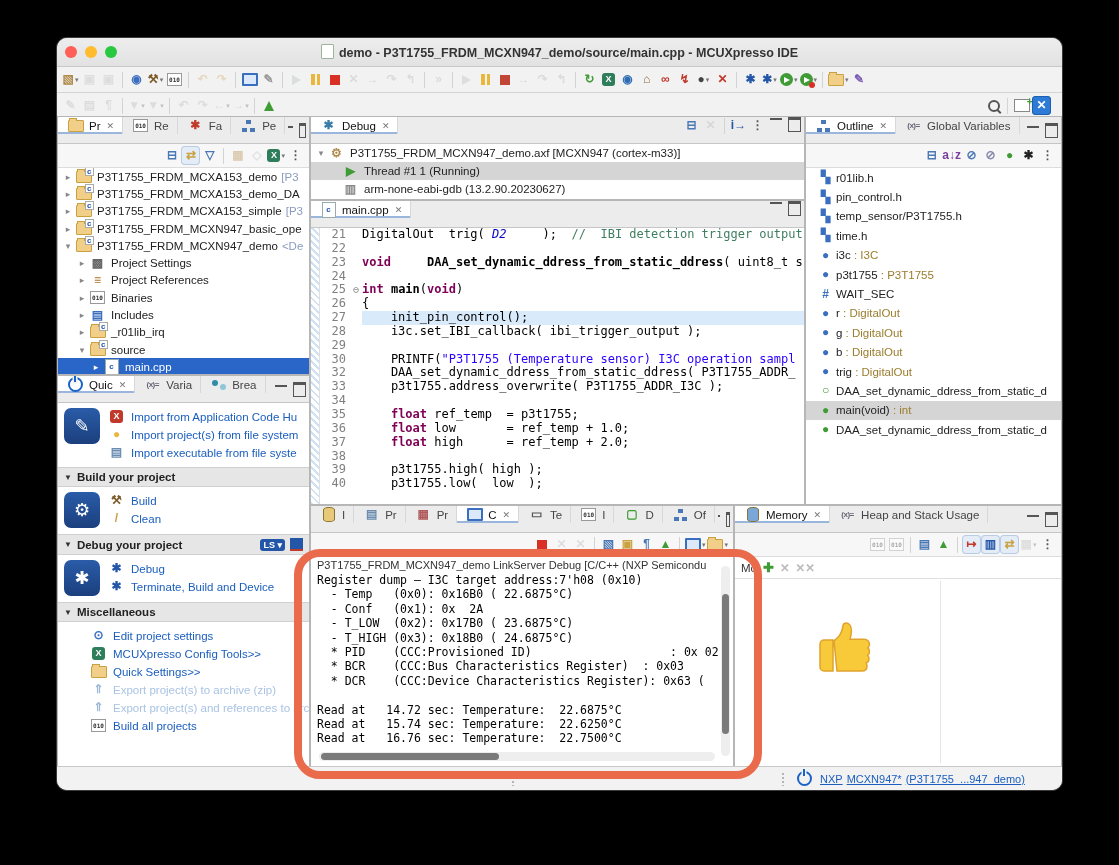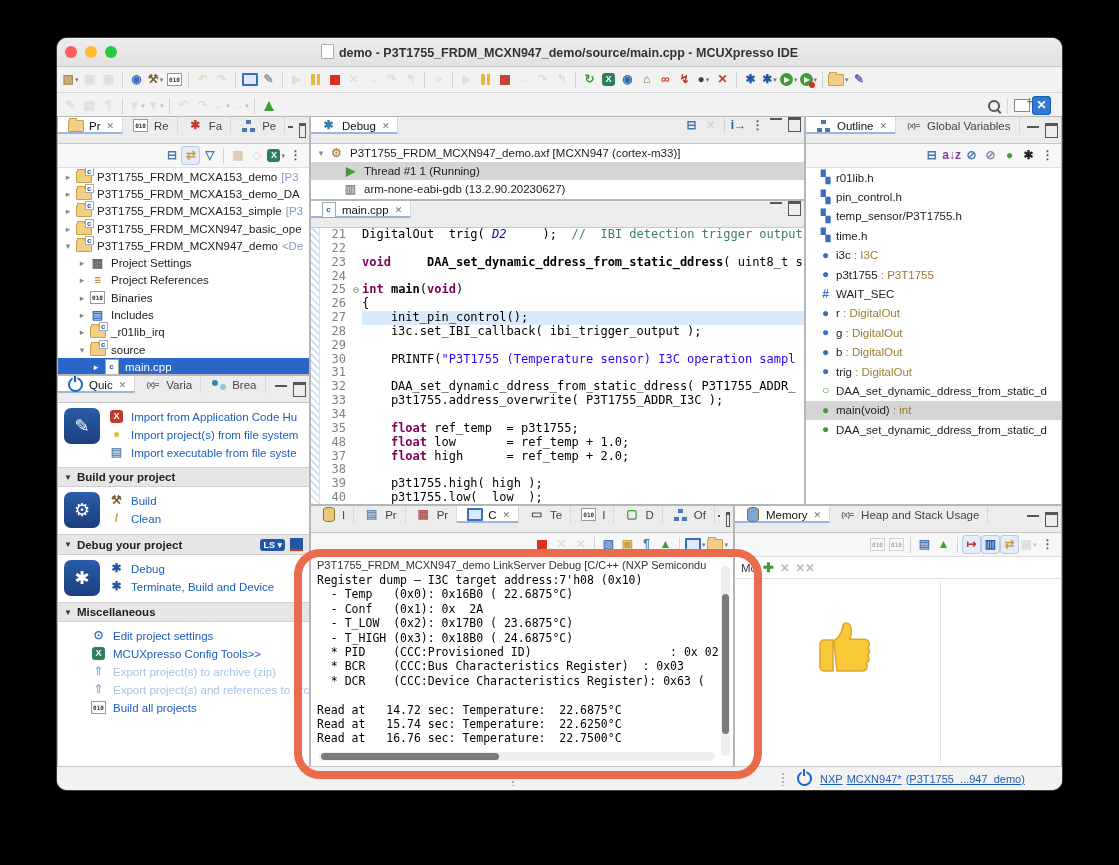--- a/index.html
+++ b/index.html
@@ -624,20 +624,26 @@
                 <span style="color:#3a6fbf;font-weight:bold;">⊙</span>
               </span>
               <a>Edit project settings</a>
             </div>
             <div class="qlink">
               <span class="ic">
                 <span class="sh-xbox" style="background:#2e7d5b">X</span>
               </span>
               <a>MCUXpresso Config Tools&gt;&gt;</a>
             </div>
+            <div class="qlink">
+              <span class="ic">
+                <span class="sh-folder"></span>
+              </span>
+              <a>Quick Settings&gt;&gt;</a>
+            </div>
             <div class="qlink dis">
               <span class="ic">
                 <span style="color:#9db8d6;font-weight:bold;">⇑</span>
               </span>
               <a>Export project(s) to archive (zip)</a>
             </div>
             <div class="qlink dis">
               <span class="ic">
                 <span style="color:#9db8d6;font-weight:bold;">⇑</span>
               </span>
@@ -730,26 +736,25 @@
           <div class="cline"><span class="gut">21</span><span class="fold"></span><span class="codetxt"><span class="tk-p">DigitalOut  trig( </span><span class="tk-v">D2</span><span class="tk-p">     );  </span><span class="tk-c">//  IBI detection trigger output</span></span></div>
           <div class="cline"><span class="gut">22</span><span class="fold"></span><span class="codetxt"></span></div>
           <div class="cline"><span class="gut">23</span><span class="fold"></span><span class="codetxt"><span class="tk-k">void</span><span class="tk-p">     </span><span class="tk-f">DAA_set_dynamic_ddress_from_static_ddress</span><span class="tk-p">( uint8_t s</span></span></div>
           <div class="cline"><span class="gut">24</span><span class="fold"></span><span class="codetxt"></span></div>
           <div class="cline"><span class="gut">25</span><span class="fold">⊖</span><span class="codetxt"><span class="tk-k">int</span><span class="tk-p"> </span><span class="tk-f">main</span><span class="tk-p">(</span><span class="tk-k">void</span><span class="tk-p">)</span></span></div>
           <div class="cline"><span class="gut">26</span><span class="fold"></span><span class="codetxt"><span class="tk-p">{</span></span></div>
           <div class="cline hl"><span class="gut">27</span><span class="fold"></span><span class="codetxt"><span class="tk-p">    init_pin_control();</span></span></div>
           <div class="cline"><span class="gut">28</span><span class="fold"></span><span class="codetxt"><span class="tk-p">    i3c.set_IBI_callback( ibi_trigger_output );</span></span></div>
           <div class="cline"><span class="gut">29</span><span class="fold"></span><span class="codetxt"></span></div>
           <div class="cline"><span class="gut">30</span><span class="fold"></span><span class="codetxt"><span class="tk-p">    PRINTF(</span><span class="tk-s">"P3T1755 (Temperature sensor) I3C operation sampl</span></span></div>
-          <div class="cline"><span class="gut">31</span><span class="fold"></span><span class="codetxt"></span></div>
           <div class="cline"><span class="gut">32</span><span class="fold"></span><span class="codetxt"><span class="tk-p">    DAA_set_dynamic_ddress_from_static_ddress( P3T1755_ADDR_</span></span></div>
           <div class="cline"><span class="gut">33</span><span class="fold"></span><span class="codetxt"><span class="tk-p">    p3t1755.address_overwrite( P3T1755_ADDR_I3C );</span></span></div>
           <div class="cline"><span class="gut">34</span><span class="fold"></span><span class="codetxt"></span></div>
           <div class="cline"><span class="gut">35</span><span class="fold"></span><span class="codetxt"><span class="tk-p">    </span><span class="tk-k">float</span><span class="tk-p"> ref_temp  = p3t1755;</span></span></div>
-          <div class="cline"><span class="gut">48</span><span class="fold"></span><span class="codetxt"><span class="tk-p">    </span><span class="tk-k">float</span><span class="tk-p"> low       = ref_temp + 1.0;</span></span></div>
+          <div class="cline"><span class="gut">36</span><span class="fold"></span><span class="codetxt"><span class="tk-p">    </span><span class="tk-k">float</span><span class="tk-p"> low       = ref_temp + 1.0;</span></span></div>
           <div class="cline"><span class="gut">37</span><span class="fold"></span><span class="codetxt"><span class="tk-p">    </span><span class="tk-k">float</span><span class="tk-p"> high      = ref_temp + 2.0;</span></span></div>
           <div class="cline"><span class="gut">38</span><span class="fold"></span><span class="codetxt"></span></div>
           <div class="cline"><span class="gut">39</span><span class="fold"></span><span class="codetxt"><span class="tk-p">    p3t1755.high( high );</span></span></div>
           <div class="cline"><span class="gut">40</span><span class="fold"></span><span class="codetxt"><span class="tk-p">    p3t1755.low(  low  );</span></span></div>
         </div>
     </div>
   </div>
 
   <div class="panel" style="left:748px;top:78px;width:257px;height:389px;">
     <div class="tabbar" id="outline-tabs">

